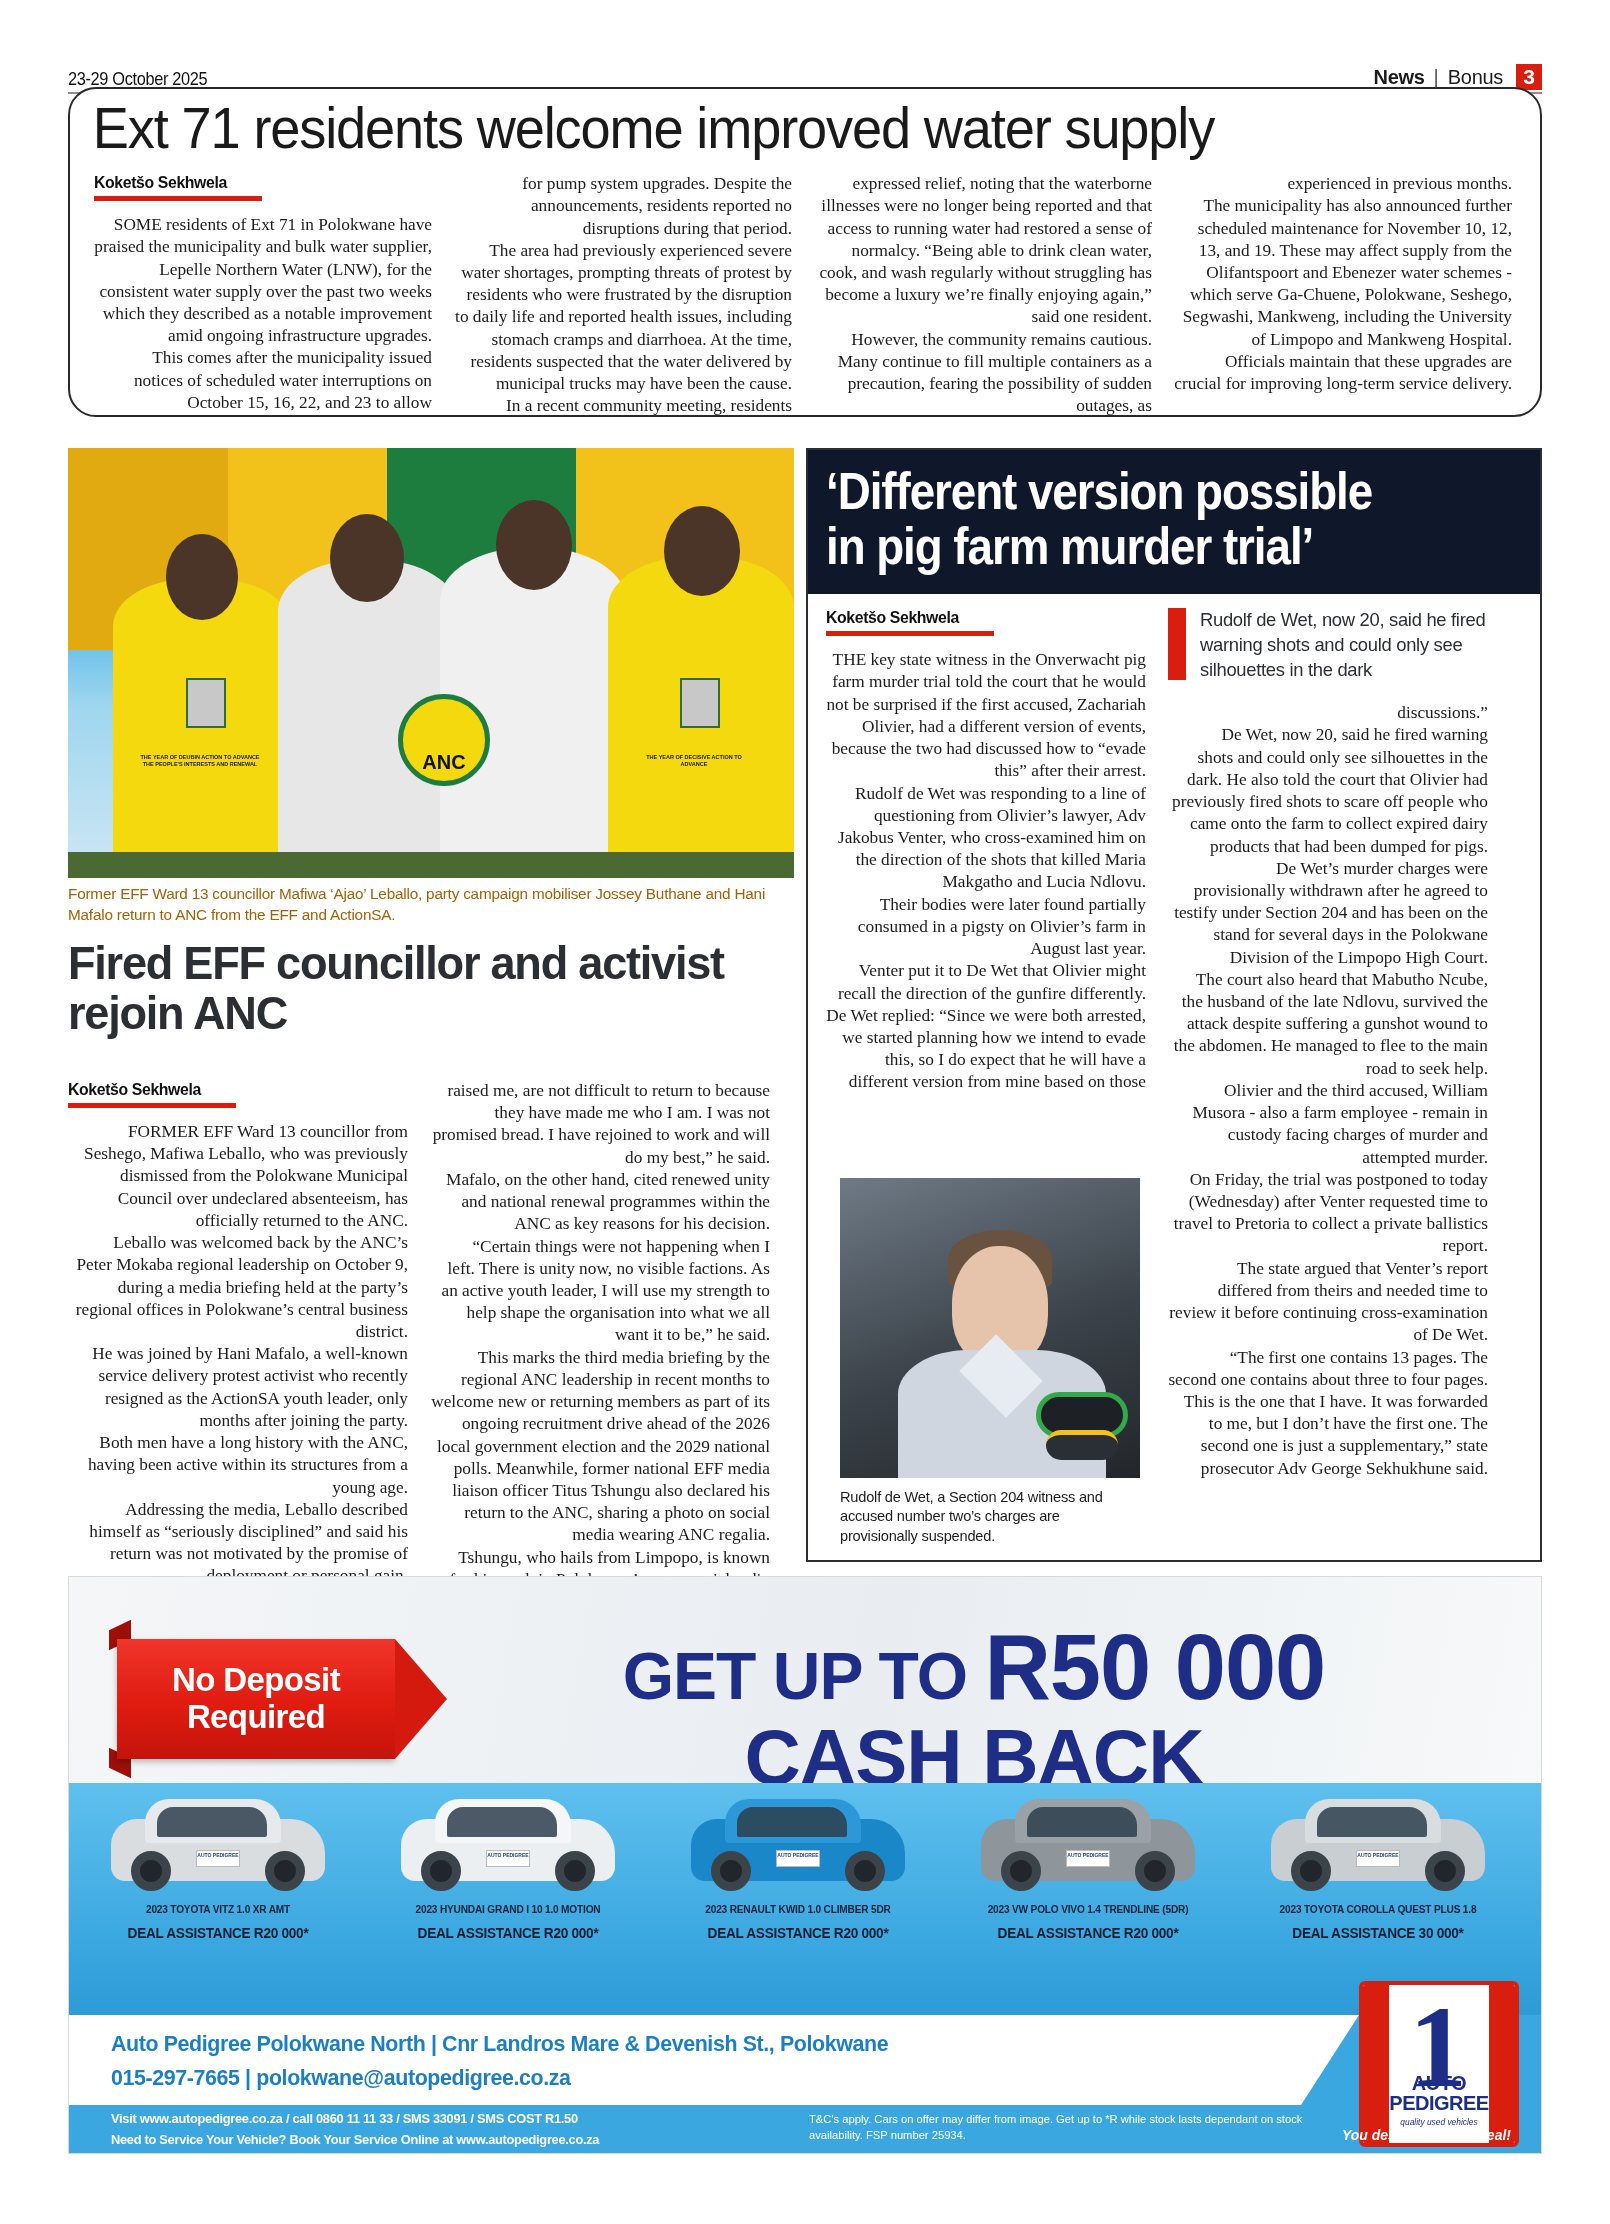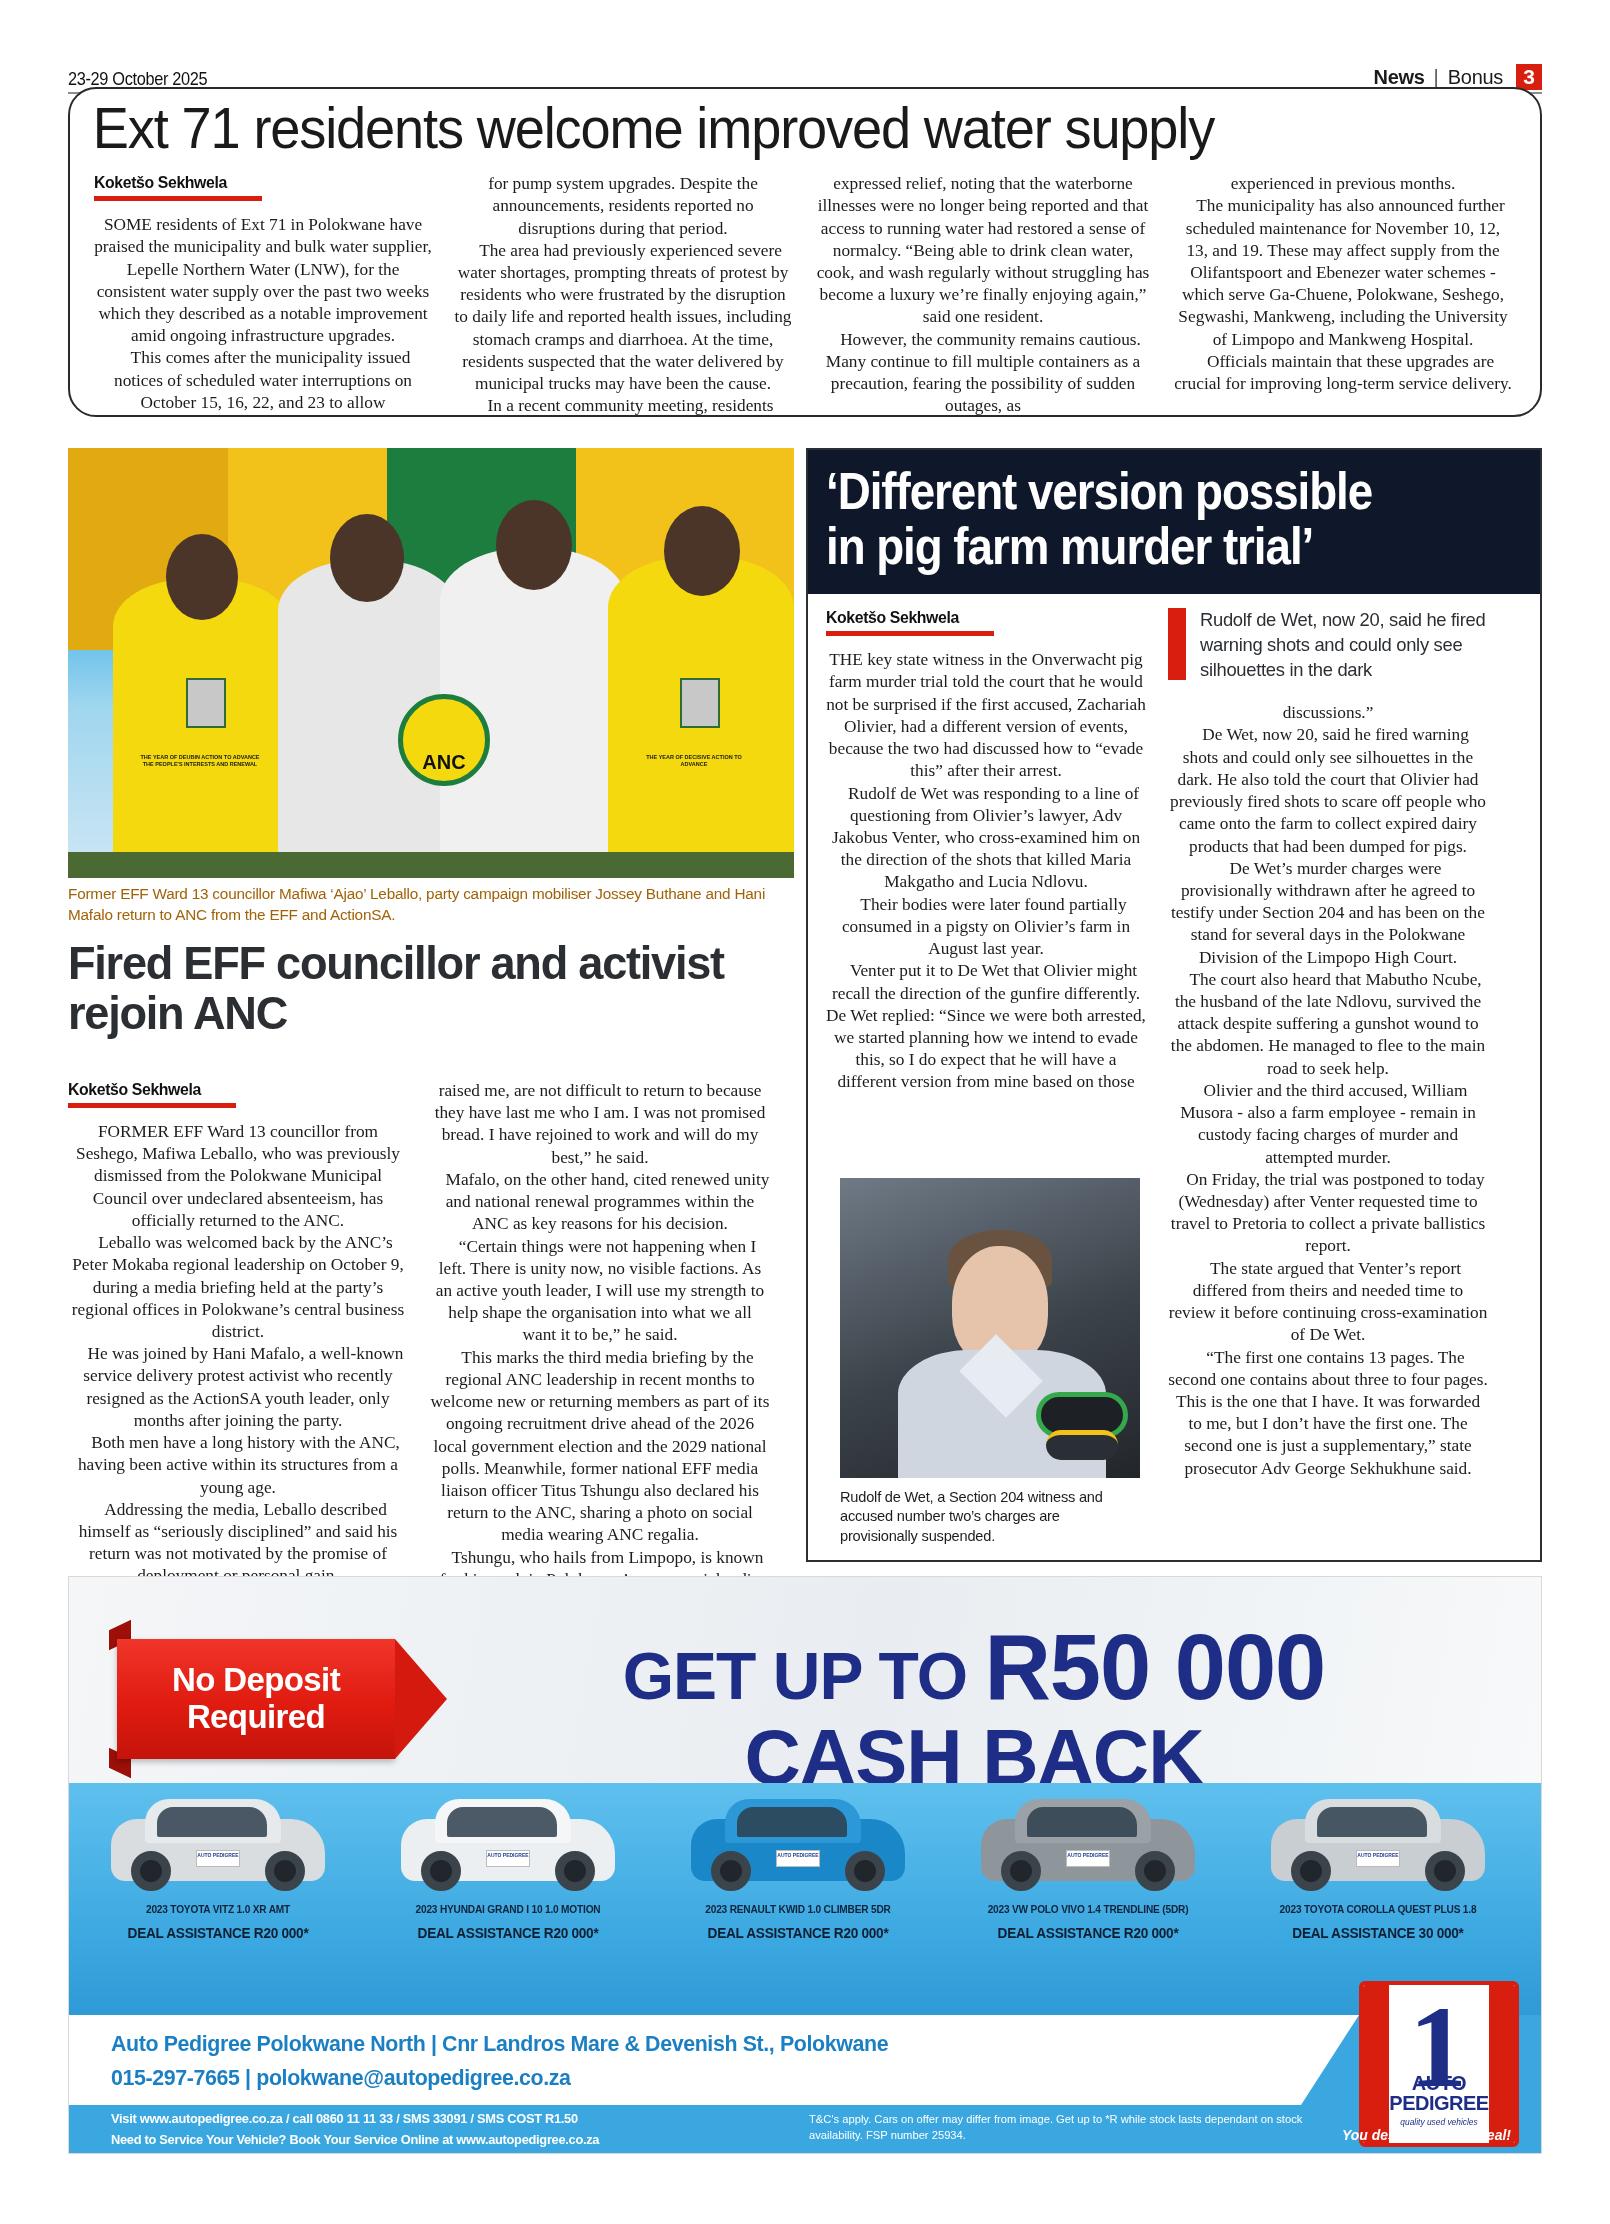--- a/index.html
+++ b/index.html
@@ -47,21 +47,21 @@
   }
   .col { width: 338px; }
   .byline {
     font-size: 17px; font-weight: 700; color:#111; letter-spacing:-0.4px;
     transform: scaleX(0.93); transform-origin:left top;
     padding-bottom: 3px;
   }
   .byline-rule { width: 168px; height:5px; background:#d81f0f; margin-bottom: 13px; }
   .body-text {
     font-family: "Liberation Serif", serif;
-    font-size: 17.3px; line-height: 1.285; color:#1c1c1c; text-align: center;
+    font-size: 17.3px; line-height: 1.285; color:#1c1c1c; text-align: right;
   }
   .body-text p { text-indent: 15px; margin:0; }
   .body-text p.first { text-indent: 0; }
   .photo-anc {
     position:absolute; left:68px; top:448px; width:726px; height:430px;
     overflow:hidden;
   }
   .anc-sky { position:absolute; inset:0; background:linear-gradient(180deg,#1a7fbf 0%, #53b7e8 38%, #9fd6ef 60%, #cfe7f4 100%); }
   .anc-wall { position:absolute; left:0; top:0; width:100%; height:47%; background:#f2c21a; }
   .anc-wall2 { position:absolute; left:0; top:0; width:22%; height:47%; background:#e0aa10; }
@@ -285,21 +285,21 @@
         <p class="first">FORMER EFF Ward 13 councillor from Seshego, Mafiwa Leballo, who was previously dismissed from the Polokwane Municipal Council over undeclared absenteeism, has officially returned to the ANC.</p>
         <p>Leballo was welcomed back by the ANC’s Peter Mokaba regional leadership on October 9, during a media briefing held at the party’s regional offices in Polokwane’s central business district.</p>
         <p>He was joined by Hani Mafalo, a well-known service delivery protest activist who recently resigned as the ActionSA youth leader, only months after joining the party.</p>
         <p>Both men have a long history with the ANC, having been active within its structures from a young age.</p>
         <p>Addressing the media, Leballo described himself as “seriously disciplined” and said his return was not motivated by the promise of deployment or personal gain.</p>
         <p>“Some grounds, especially those that</p>
       </div>
     </div>
     <div class="s3-col">
       <div class="body-text">
-        <p class="first">raised me, are not difficult to return to because they have last me who I am. I was not promised bread. I have rejoined to work and will do my best,” he said.</p>
+        <p class="first">raised me, are not difficult to return to because they have made me who I am. I was not promised bread. I have rejoined to work and will do my best,” he said.</p>
         <p>Mafalo, on the other hand, cited renewed unity and national renewal programmes within the ANC as key reasons for his decision.</p>
         <p>“Certain things were not happening when I left. There is unity now, no visible factions. As an active youth leader, I will use my strength to help shape the organisation into what we all want it to be,” he said.</p>
         <p>This marks the third media briefing by the regional ANC leadership in recent months to welcome new or returning members as part of its ongoing recruitment drive ahead of the 2026 local government election and the 2029 national polls. Meanwhile, former national EFF media liaison officer Titus Tshungu also declared his return to the ANC, sharing a photo on social media wearing ANC regalia.</p>
         <p>Tshungu, who hails from Limpopo, is known for his work in Polokwane’s commercial radio sector.</p>
       </div>
     </div>
   </div>
 
   <div class="story2">
     <div class="s2-headwrap">

